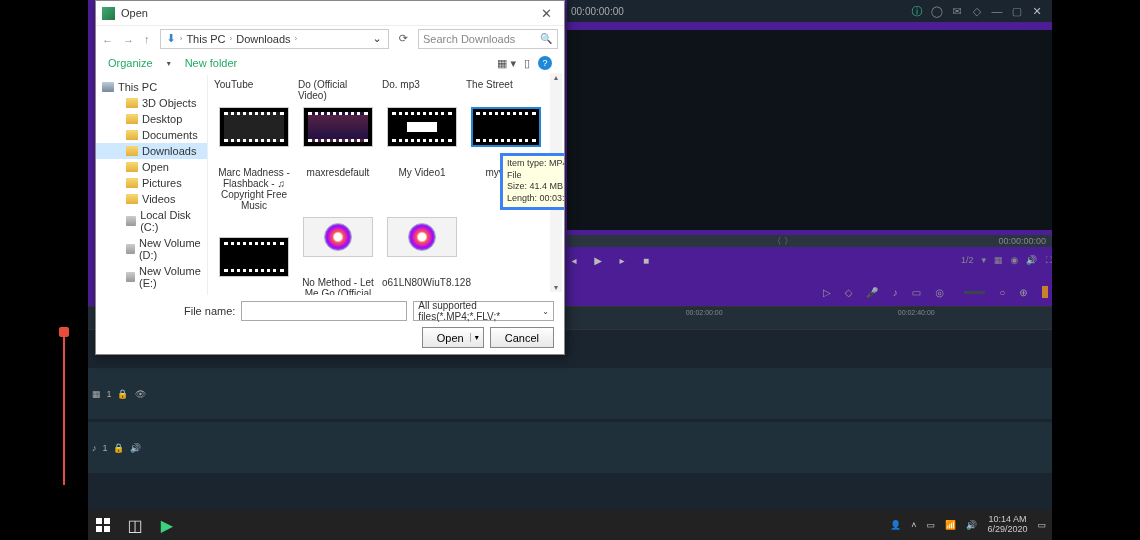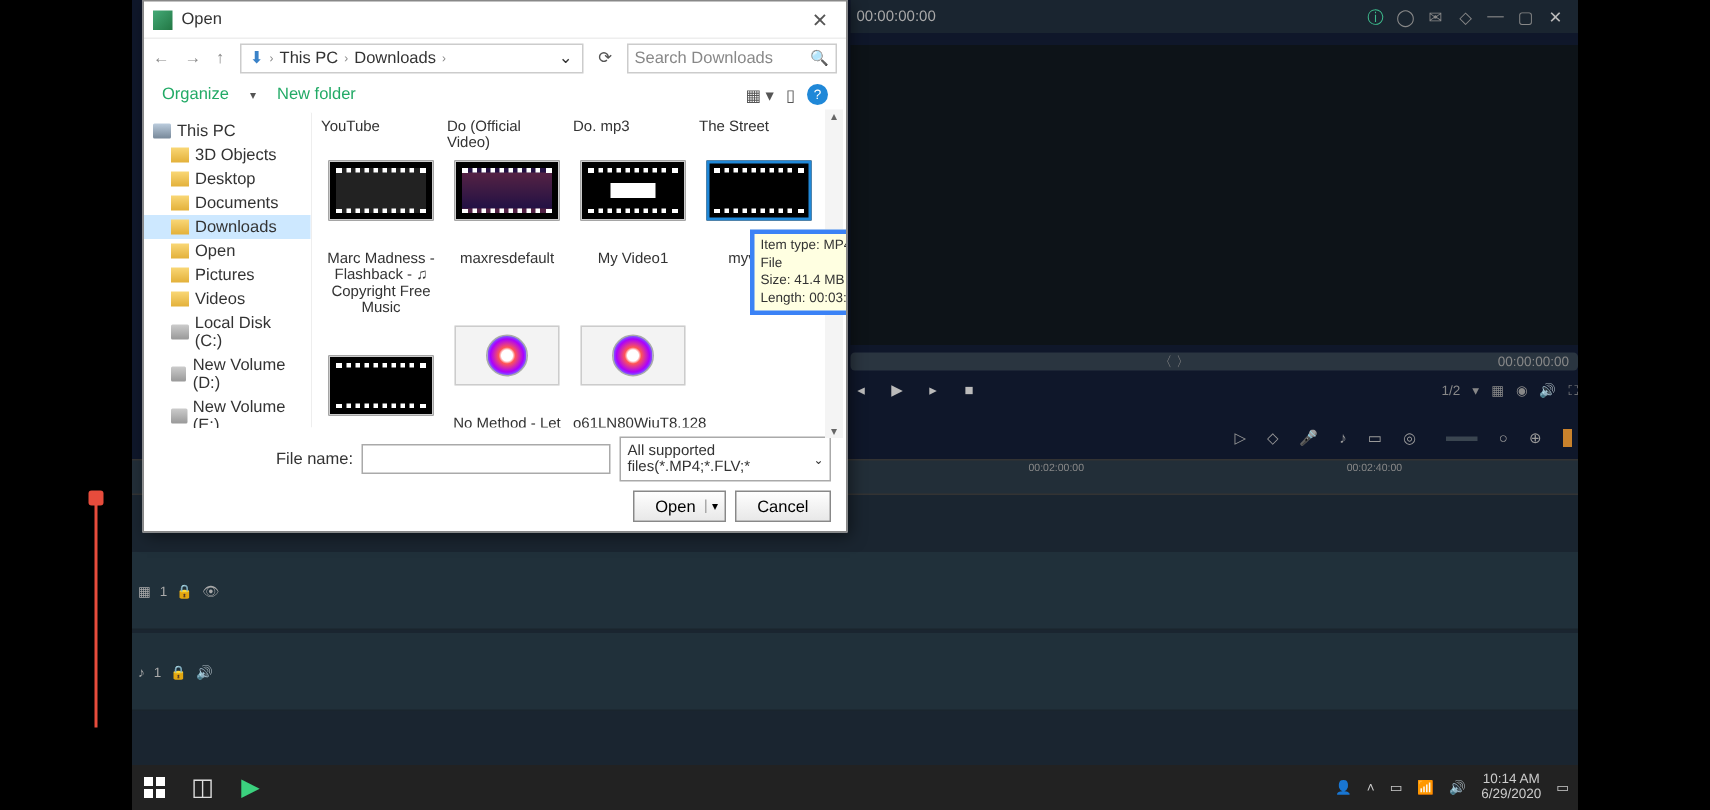--- a/index.html
+++ b/index.html
@@ -1,19 +1,19 @@
 <!DOCTYPE html>
 <html><head>
 <meta charset="utf-8">
 <style>
 * { margin: 0; padding: 0; box-sizing: border-box; font-family: 'Segoe UI', Tahoma, sans-serif; }
 body { width: 1140px; height: 540px; background: #000; overflow: hidden; position: relative; }
 
 
-.editor { position: absolute; top: 0; left: 0; right: 0; bottom: 0; background: #0f172a; }
+.editor { position: absolute; top: 0; left: 0; right: 0; bottom: 0; background: #4c1d95; }
 .editor-top { position: absolute; top: 0; left: 567px; right: 88px; height: 22px; background: #1a2530; display: flex; align-items: center; }
 .editor-top-time { color: #aaa; font-size: 10px; padding-left: 4px; }
 .window-controls { position: absolute; top: 0; right: 88px; display: flex; gap: 6px; padding: 4px 8px; }
 .window-controls span { width: 14px; height: 14px; display: inline-flex; align-items: center; justify-content: center; color: #888; font-size: 11px; }
 .window-controls .close-x { color: #bbb; }
 
 .preview { position: absolute; top: 30px; left: 567px; right: 88px; height: 200px; background: #0d1318; }
 .transport { position: absolute; top: 235px; left: 567px; right: 88px; }
 .progress { height: 12px; background: #2a3540; border-radius: 3px; display: flex; align-items: center; }
 .progress-end { margin-left: auto; color: #888; font-size: 9px; padding-right: 6px; }
@@ -55,21 +55,21 @@
 .search-box { width: 140px; height: 20px; border: 1px solid #ccc; font-size: 11px; padding: 0 4px; color: #888; display: flex; align-items: center; }
 .search-box .mag { margin-left: auto; font-size: 10px; }
 
 .dlg-toolbar { height: 24px; display: flex; align-items: center; padding: 0 12px; gap: 14px; font-size: 11px; color: #2a6; }
 .dlg-toolbar .right { margin-left: auto; display: flex; gap: 8px; align-items: center; color: #555; }
 .dlg-toolbar .help { width: 14px; height: 14px; border-radius: 50%; background: #2088d8; color: #fff; font-size: 9px; display: flex; align-items: center; justify-content: center; }
 
 .dlg-body { flex: 1; display: flex; overflow: hidden; }
 .sidebar { width: 112px; background: #fff; border-right: 1px solid #eee; overflow-y: auto; padding-top: 4px; }
 .side-item { display: flex; align-items: center; gap: 4px; padding: 2px 6px; font-size: 11px; color: #333; }
-.side-item.sub { padding-left: 18px; }
+.side-item.sub { padding-left: 30px; }
 .side-item.active { background: #cde8ff; }
 .side-icon { width: 12px; height: 10px; display: inline-block; }
 .folder-ico { background: linear-gradient(#f9d776, #e3b13a); }
 .pc-ico { background: linear-gradient(#bcd, #789); border-radius: 1px; }
 .drive-ico { background: linear-gradient(#ccc, #999); border-radius: 1px; }
 
 .file-grid { flex: 1; padding: 4px 6px; overflow: hidden; position: relative; }
 .row-partial { display: flex; gap: 4px; }
 .row-partial .plabel { width: 80px; font-size: 10px; color: #333; line-height: 1.1; }
 .file-row { display: flex; gap: 4px; margin-top: 6px; }
@@ -81,21 +81,21 @@
 .thumb-cd { width: 28px; height: 28px; border-radius: 50%; background: radial-gradient(circle, #fff 20%, #f55 30%, #a0f 60%, #5af 80%); margin: 3px auto; border: 1px solid #aaa; }
 .thumb.white-in { background: #fff; }
 .file-label { font-size: 10px; color: #333; line-height: 1.1; margin-top: 20px; }
 
 .tooltip { position: absolute; top: 78px; right: -18px; width: 82px; background: #ffffe1; border: 3px solid #3b82f6; padding: 2px 4px; font-size: 9px; color: #333; z-index: 200; line-height: 1.3; }
 
 .dlg-footer { padding: 6px 10px; display: flex; flex-direction: column; gap: 6px; }
 .fn-row { display: flex; align-items: center; gap: 6px; }
 .fn-label { font-size: 11px; color: #333; }
 .fn-input { width: 166px; height: 20px; border: 1px solid #aaa; }
-.fn-filter { flex: 1; height: 30px; border: 1px solid #aaa; font-size: 10px; display: flex; align-items: center; padding: 0 4px; color: #333; }
+.fn-filter { flex: 1; height: 20px; border: 1px solid #aaa; font-size: 10px; display: flex; align-items: center; padding: 0 4px; color: #333; }
 .btn-row { display: flex; gap: 6px; justify-content: flex-end; }
 .dlg-btn { height: 21px; padding: 0 14px; font-size: 11px; border: 1px solid #888; background: linear-gradient(#fefefe, #e8e8e8); display: flex; align-items: center; }
 .dlg-btn.split { padding-right: 4px; }
 .dlg-btn.split .dd { border-left: 1px solid #aaa; padding-left: 4px; margin-left: 6px; font-size: 8px; }
 
 .scrollbar-v { position: absolute; top: 72px; right: 2px; width: 12px; bottom: 62px; background: #f4f4f4; }
 .scrollbar-v::before, .scrollbar-v::after { content: '▴'; position: absolute; width: 100%; text-align: center; font-size: 8px; color: #666; }
 .scrollbar-v::before { top: 0; }
 .scrollbar-v::after { content: '▾'; bottom: 0; }
 

